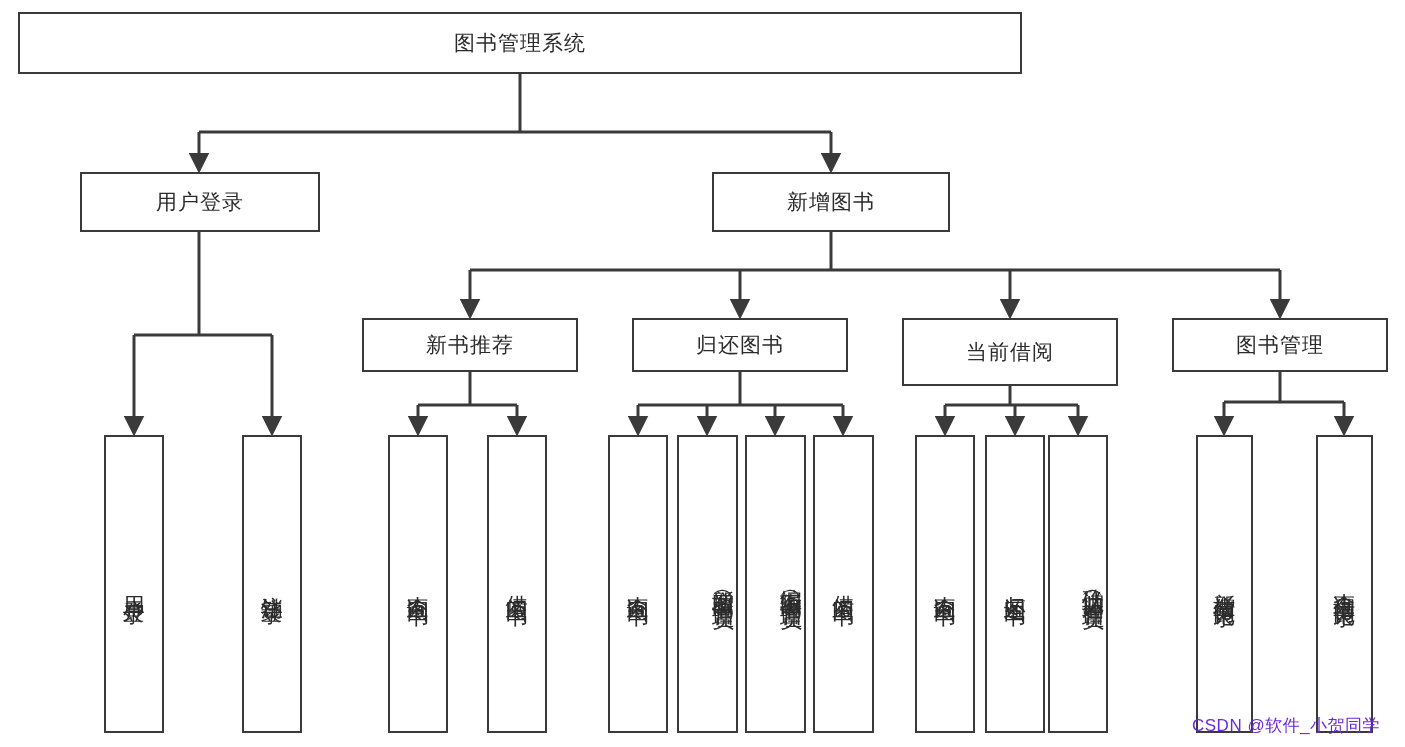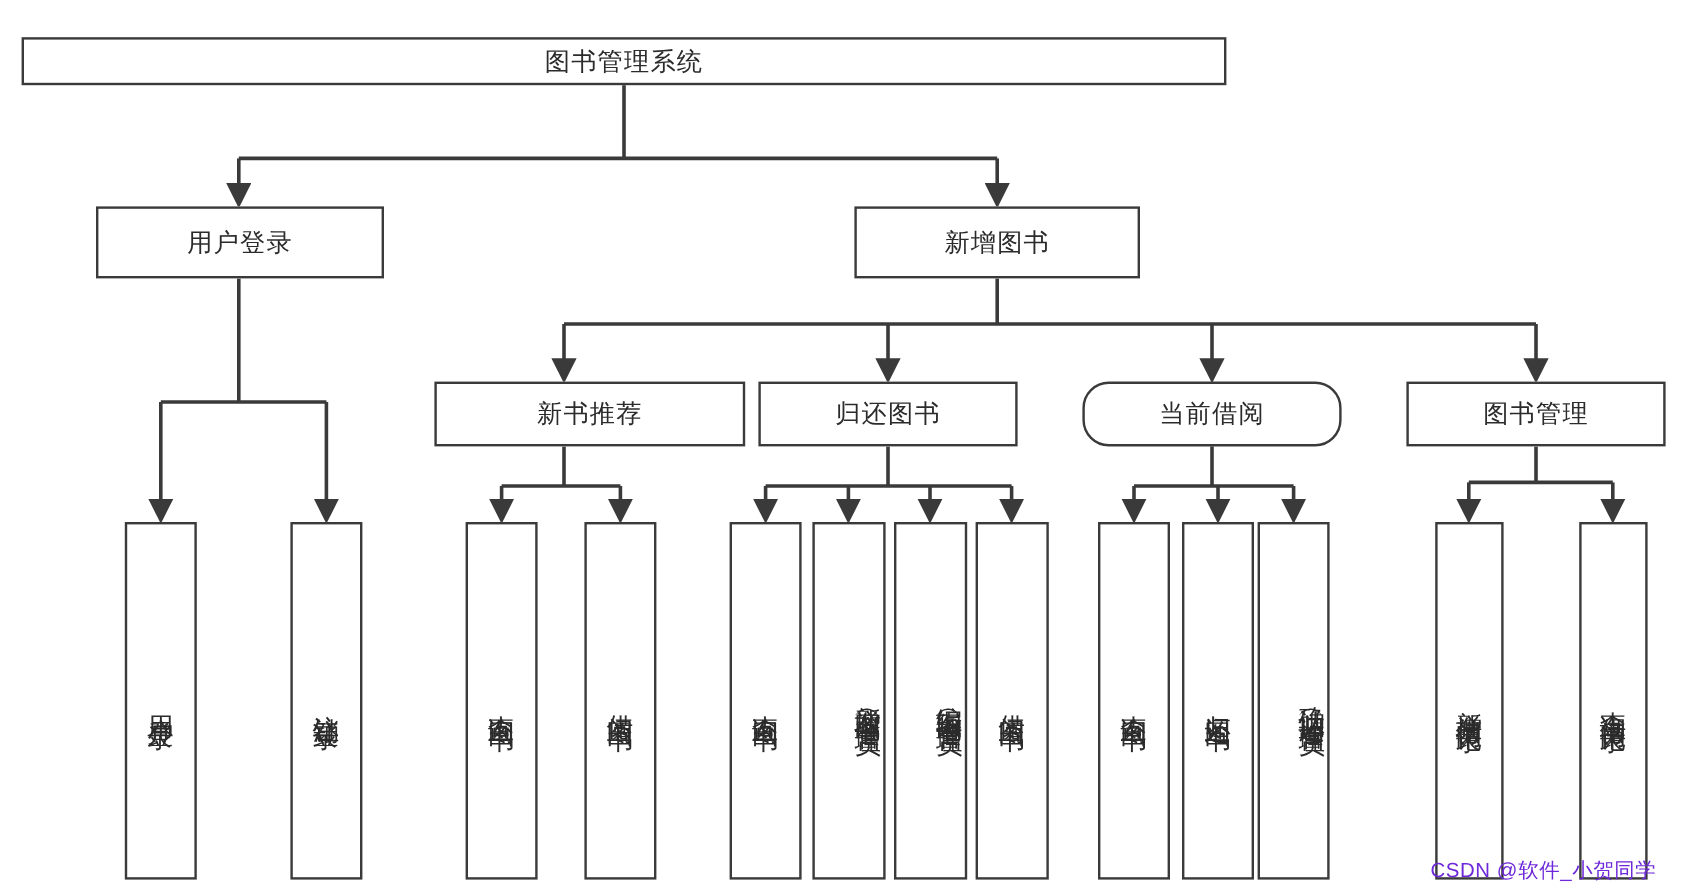--- a/index.html
+++ b/index.html
@@ -112,38 +112,38 @@
       <path d="M 1015 405 L 1015 426" marker-end="url(#arrow)"></path>
       <path d="M 1078 405 L 1078 426" marker-end="url(#arrow)"></path>
 
       <path d="M 1280 372 L 1280 402"></path>
       <path d="M 1224 402 L 1344 402"></path>
       <path d="M 1224 402 L 1224 426" marker-end="url(#arrow)"></path>
       <path d="M 1344 402 L 1344 426" marker-end="url(#arrow)"></path>
     </g>
   </svg>
 
-  <div class="node horiz" style="left:18px; top:12px; width:1004px; height:40px;margin-top:19px;">
+  <div class="node horiz" style="left:18px; top:12px; width:1004px; height:62px;">
     <span>图书管理系统</span>
   </div>
 
   <div class="node horiz" style="left:80px; top:172px; width:240px; height:60px;">
     <span>用户登录</span>
   </div>
   <div class="node horiz" style="left:712px; top:172px; width:238px; height:60px;">
     <span>新增图书</span>
   </div>
 
-  <div class="node horiz" style="left:362px; top:318px; width:259px; height:54px;">
+  <div class="node horiz" style="left:362px; top:318px; width:216px; height:54px;">
     <span>新书推荐</span>
   </div>
   <div class="node horiz" style="left:632px; top:318px; width:216px; height:54px;">
     <span>归还图书</span>
   </div>
-  <div class="node horiz" style="left:902px; top:318px; width:216px; height:54px;border-radius:22px;">
+  <div class="node horiz" style="left:902px; top:318px; width:216px; height:68px;">
     <span>当前借阅</span>
   </div>
   <div class="node horiz" style="left:1172px; top:318px; width:216px; height:54px;">
     <span>图书管理</span>
   </div>
 
   <div class="node vert" style="left:104px; top:435px; width:60px; height:298px;">
     <span class="vtext">用户登录</span>
   </div>
   <div class="node vert" style="left:242px; top:435px; width:60px; height:298px;">

